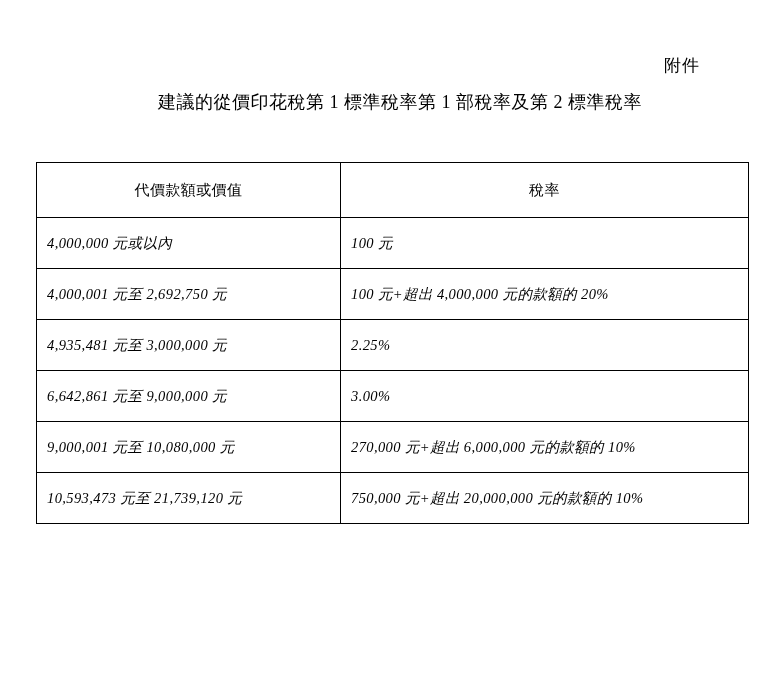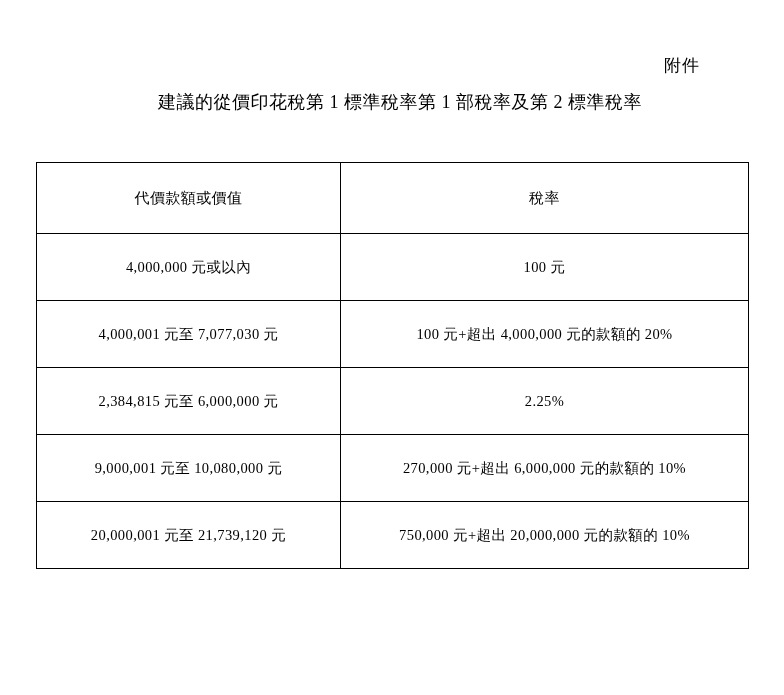--- a/index.html
+++ b/index.html
@@ -48,34 +48,35 @@
   table.rates {
     border-collapse: collapse;
     width: 712px;
     table-layout: fixed;
   }
   table.rates th,
   table.rates td {
     border: 1px solid #000000;
     font-weight: normal;
     font-size: 14.5px;
-    padding: 12px 10px;
+    padding: 4px 10px;
     height: 42px;
     vertical-align: middle;
     letter-spacing: 0.4px;
     white-space: nowrap;
     overflow: hidden;
   }
   table.rates th {
     text-align: center;
     font-size: 15px;
     height: 46px;
   }
   table.rates td {
-    text-align: center;
+    text-align: left;
+    font-style: italic;
   }
   col.c1 { width: 304px; }
   col.c2 { width: 408px; }
 </style>
 </head>
 <body>
 
 <div class="page">
 
   <div class="annex-label">附件</div>
@@ -93,32 +94,36 @@
           <th>代價款額或價值</th>
           <th>稅率</th>
         </tr>
       </thead>
       <tbody>
         <tr>
           <td>4,000,000 元或以內</td>
           <td>100 元</td>
         </tr>
         <tr>
-          <td>4,000,001 元至 7,077,030 元</td>
+          <td>4,000,001 元至 2,692,750 元</td>
           <td>100 元+超出 4,000,000 元的款額的 20%</td>
         </tr>
         <tr>
-          <td>2,384,815 元至 6,000,000 元</td>
+          <td>4,935,481 元至 3,000,000 元</td>
           <td>2.25%</td>
+        </tr>
+        <tr>
+          <td>6,642,861 元至 9,000,000 元</td>
+          <td>3.00%</td>
         </tr>
         <tr>
           <td>9,000,001 元至 10,080,000 元</td>
           <td>270,000 元+超出 6,000,000 元的款額的 10%</td>
         </tr>
         <tr>
-          <td>20,000,001 元至 21,739,120 元</td>
+          <td>10,593,473 元至 21,739,120 元</td>
           <td>750,000 元+超出 20,000,000 元的款額的 10%</td>
         </tr>
       </tbody>
     </table>
   </div>
 
 </div>
 
 </body></html>

